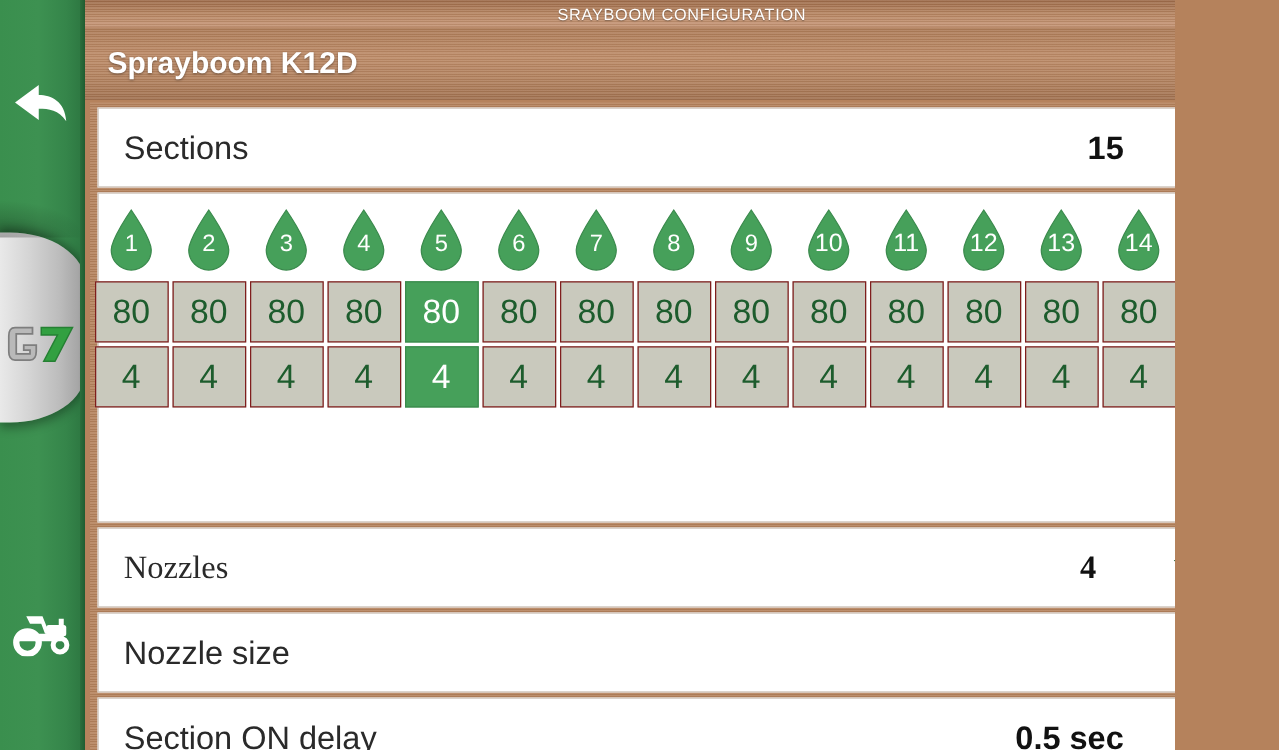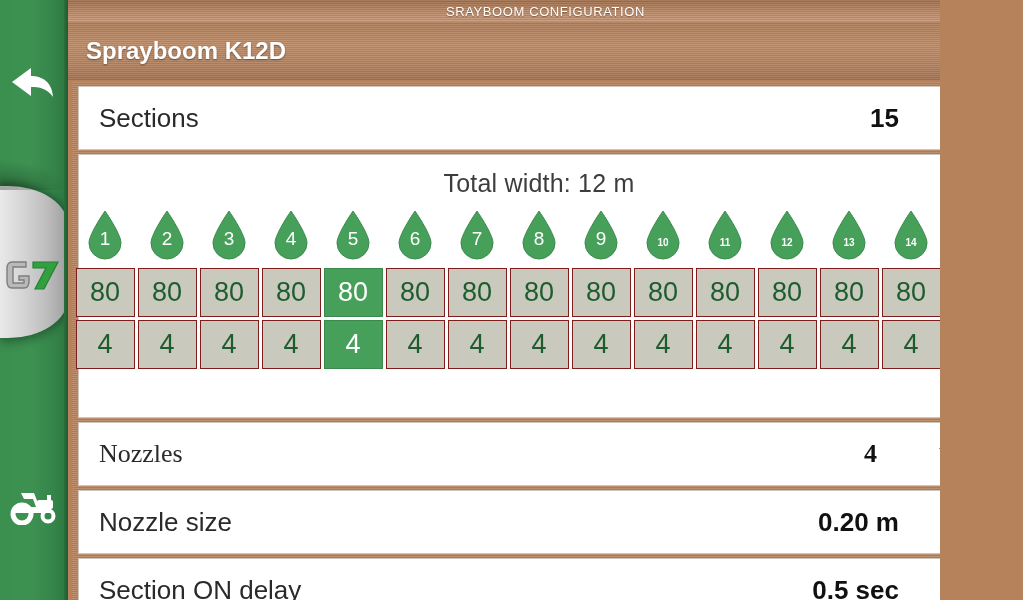--- a/index.html
+++ b/index.html
@@ -123,21 +123,21 @@
   .droplet {
     position: relative; width: 40px; height: 52px;
     display: flex; align-items: flex-end; justify-content: center;
     margin-bottom: 6px;
   }
   .droplet svg { position: absolute; left: 0; top: 0; }
   .droplet span {
     position: relative; color: #fff; font-size: 19px;
     line-height: 1; padding-bottom: 14px; z-index: 2;
   }
-  .droplet.small span { font-size: 10px; font-weight: bold; }
+  .droplet.small span { font-size: 20px; }
   .cell {
     width: 59px; height: 49px;
     background: #c9c9bd;
     border: 1px solid #7f1d1d;
     box-sizing: border-box;
     display: flex; align-items: center; justify-content: center;
     font-size: 27px; color: #1d5c2d;
     margin-bottom: 3px;
   }
   .cell.sel { background: #46a05a; border-color: #3b8a4d; color: #fff; }
@@ -221,21 +221,20 @@
       <div class="row">
         <div class="row-label">Sections</div>
         <div class="row-value">15</div>
         <svg class="chev" viewBox="0 0 26 20">
           <path d="M2 4 L13 17 L24 4 L19 4 L13 11 L7 4 Z" fill="#1b5e2b"></path>
         </svg>
       </div>
     </div>
 
     <div class="panel" id="panel-boom">
-      <div id="total-width">Total width: 12 m</div>
       <div id="boom-grid">
           <div class="sect-col">
             <div class="droplet">
               <svg width="40" height="52" viewBox="0 0 40 52">
                 <path d="M20 1 C20 1 4 24 4 33 A16 16 0 0 0 36 33 C36 24 20 1 20 1 Z" fill="#46a05a" stroke="#3b8a4d" stroke-width="1"></path>
               </svg>
               <span>1</span>
             </div>
             <div class="cell">80</div>
             <div class="cell">4</div>
@@ -389,21 +388,20 @@
         <div class="row-value">4</div>
         <svg class="chev" viewBox="0 0 26 20" style="margin-right:22px">
           <path d="M2 4 L13 17 L24 4 L19 4 L13 11 L7 4 Z" fill="#1b5e2b"></path>
         </svg>
       </div>
     </div>
 
     <div class="panel" id="panel-nozzlesize">
       <div class="row">
         <div class="row-label">Nozzle size</div>
-        <div class="row-value">0.20 m</div>
         <svg class="chev" viewBox="0 0 26 20">
           <path d="M2 4 L13 17 L24 4 L19 4 L13 11 L7 4 Z" fill="#1b5e2b"></path>
         </svg>
       </div>
     </div>
 
     <div class="panel" id="panel-ondelay">
       <div class="row">
         <div class="row-label">Section ON delay</div>
         <div class="row-value">0.5 sec</div>

